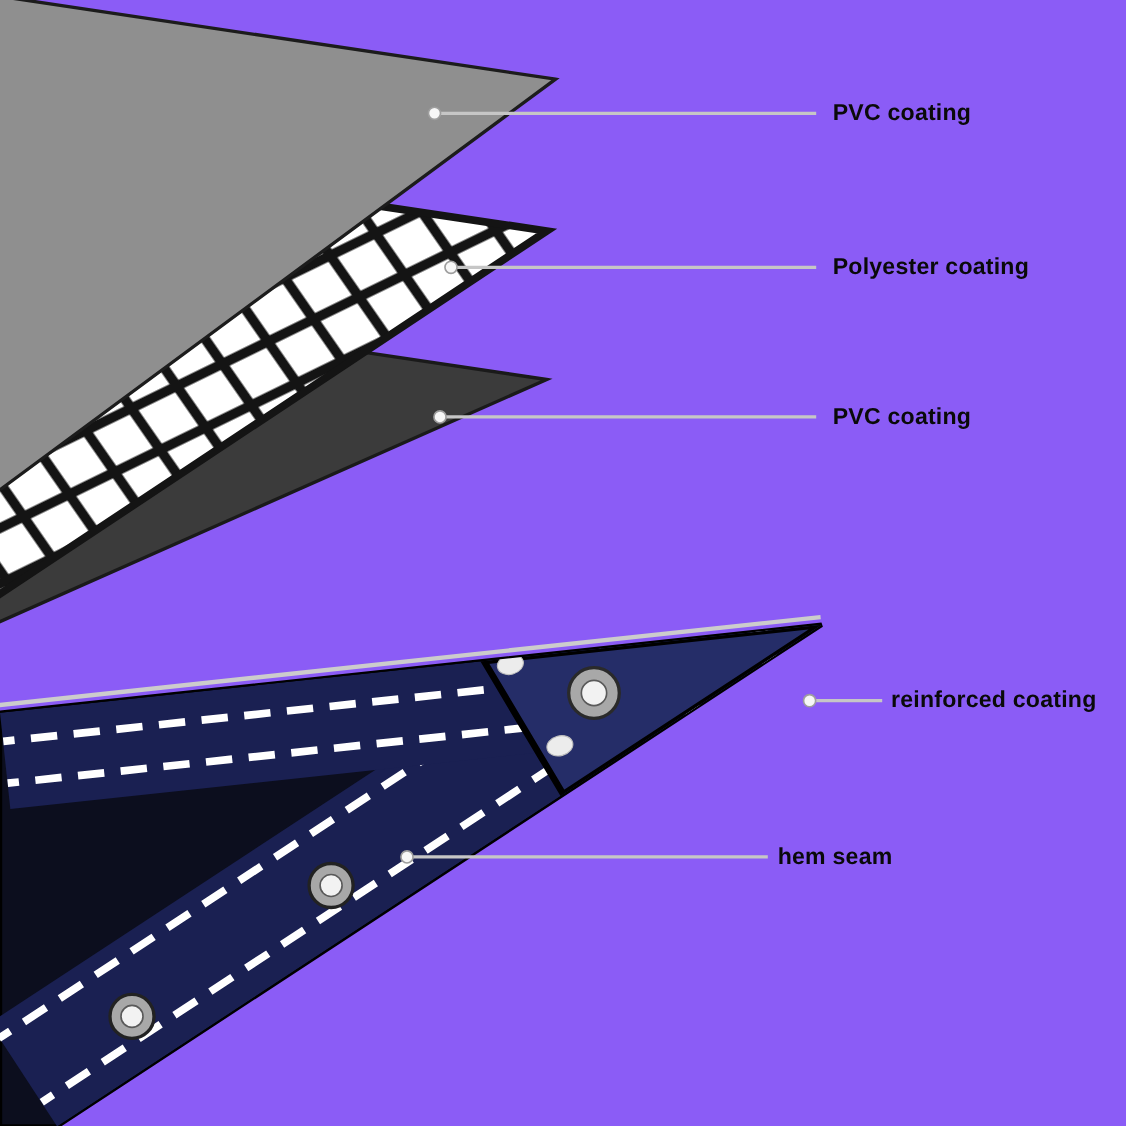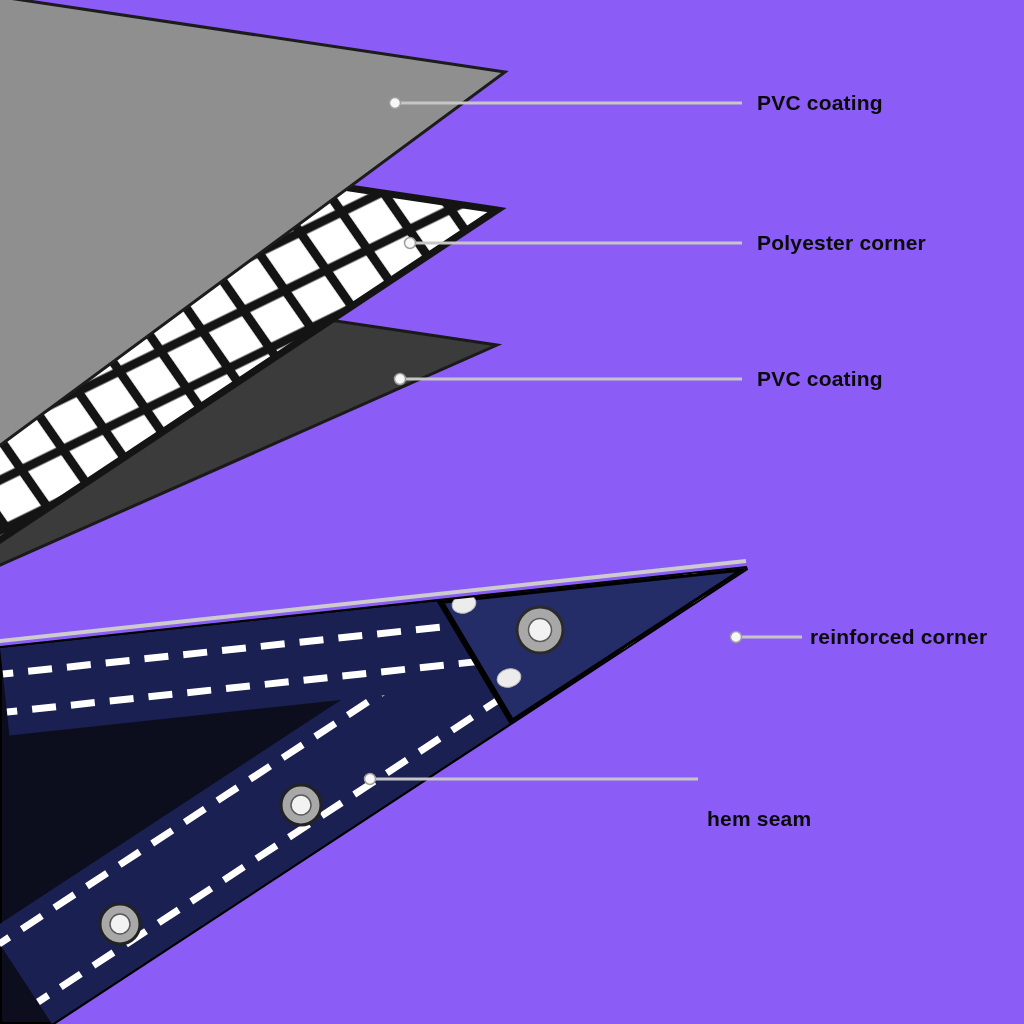--- a/index.html
+++ b/index.html
@@ -88,21 +88,21 @@
       <line x1="736" y1="637" x2="802" y2="637" stroke-width="3" stroke="#c6c6c6"></line>
       <circle cx="736" cy="637" r="5.5" fill="#f7f7f7" stroke="#9e9e9e" stroke-width="1.5"></circle>
 
       <line x1="370" y1="779" x2="698" y2="779" stroke-width="3" stroke="#c6c6c6"></line>
       <circle cx="370" cy="779" r="5.5" fill="#f7f7f7" stroke="#9e9e9e" stroke-width="1.5"></circle>
     </g>
   </svg>
 
   <div class="callout-label" style="left:757px; top:103px;">PVC coating</div>
 
-  <div class="callout-label" style="left:757px; top:243px;">Polyester corner</div>
+  <div class="callout-label" style="left:757px; top:243px;">Polyester coating</div>
 
   <div class="callout-label" style="left:757px; top:379px;">PVC coating</div>
 
-  <div class="callout-label" style="left:810px; top:637px;">reinforced corner</div>
+  <div class="callout-label" style="left:810px; top:637px;">reinforced coating</div>
 
-  <div class="callout-label" style="left:707px; top:819px;">hem seam</div>
+  <div class="callout-label" style="left:707px; top:779px;">hem seam</div>
 
 </div>
 
 </body></html>

